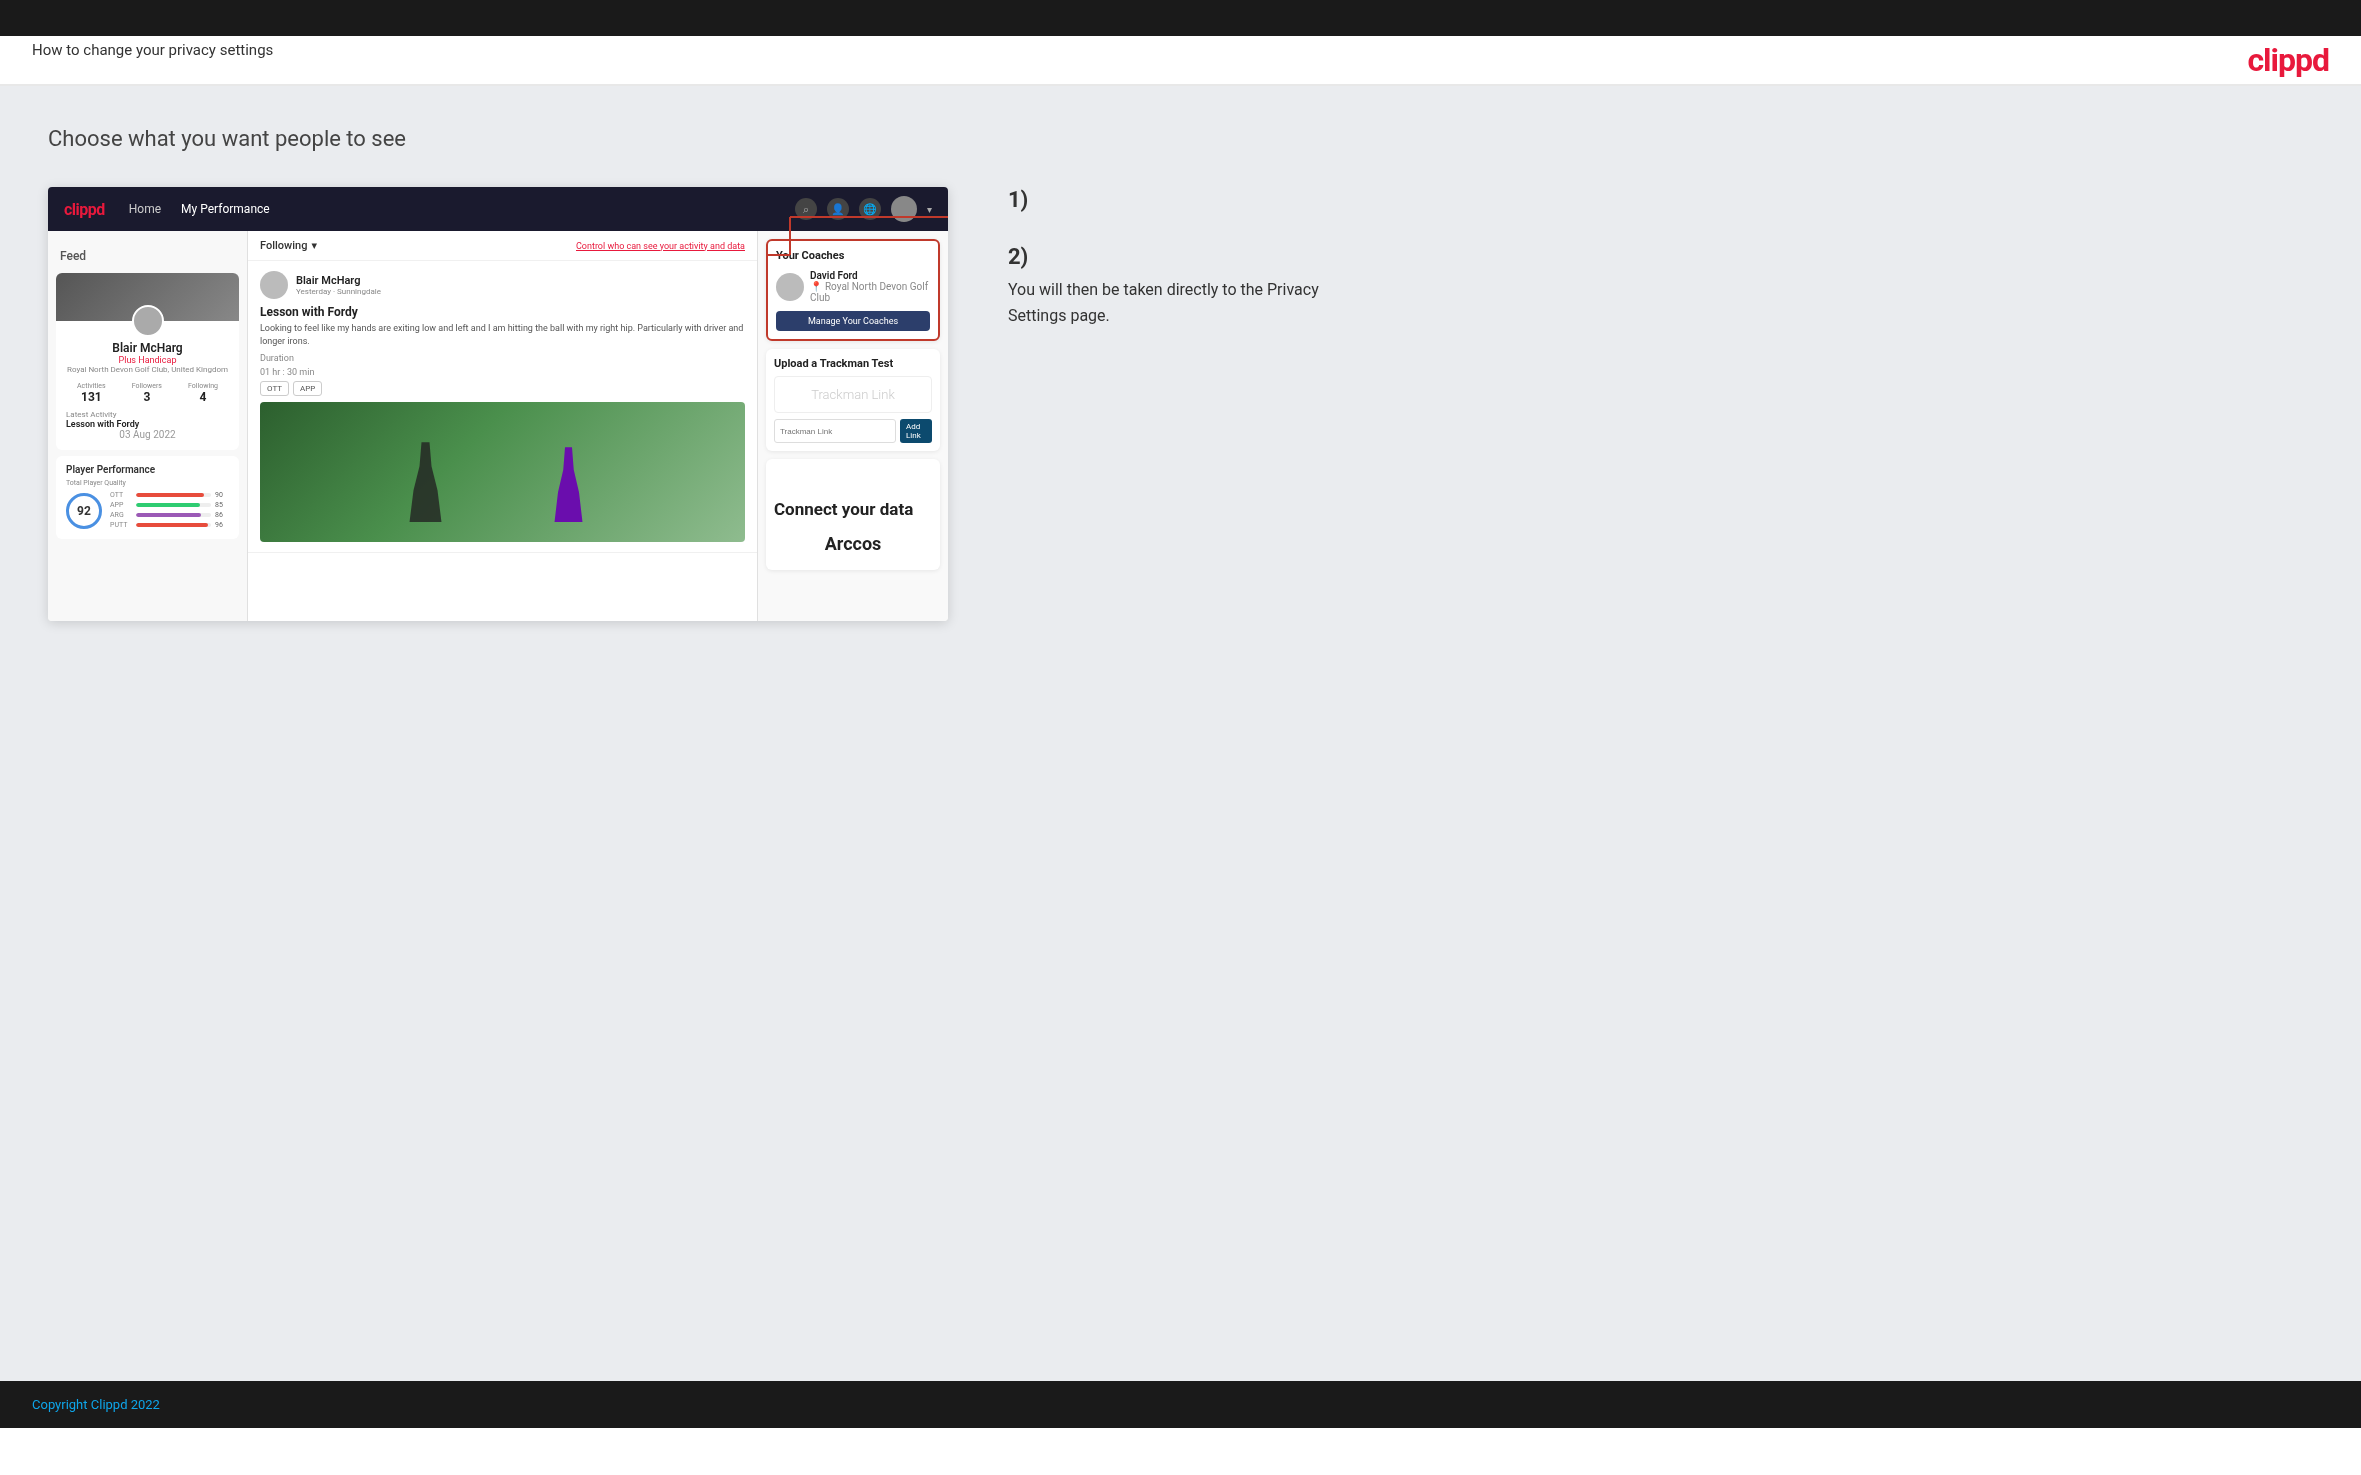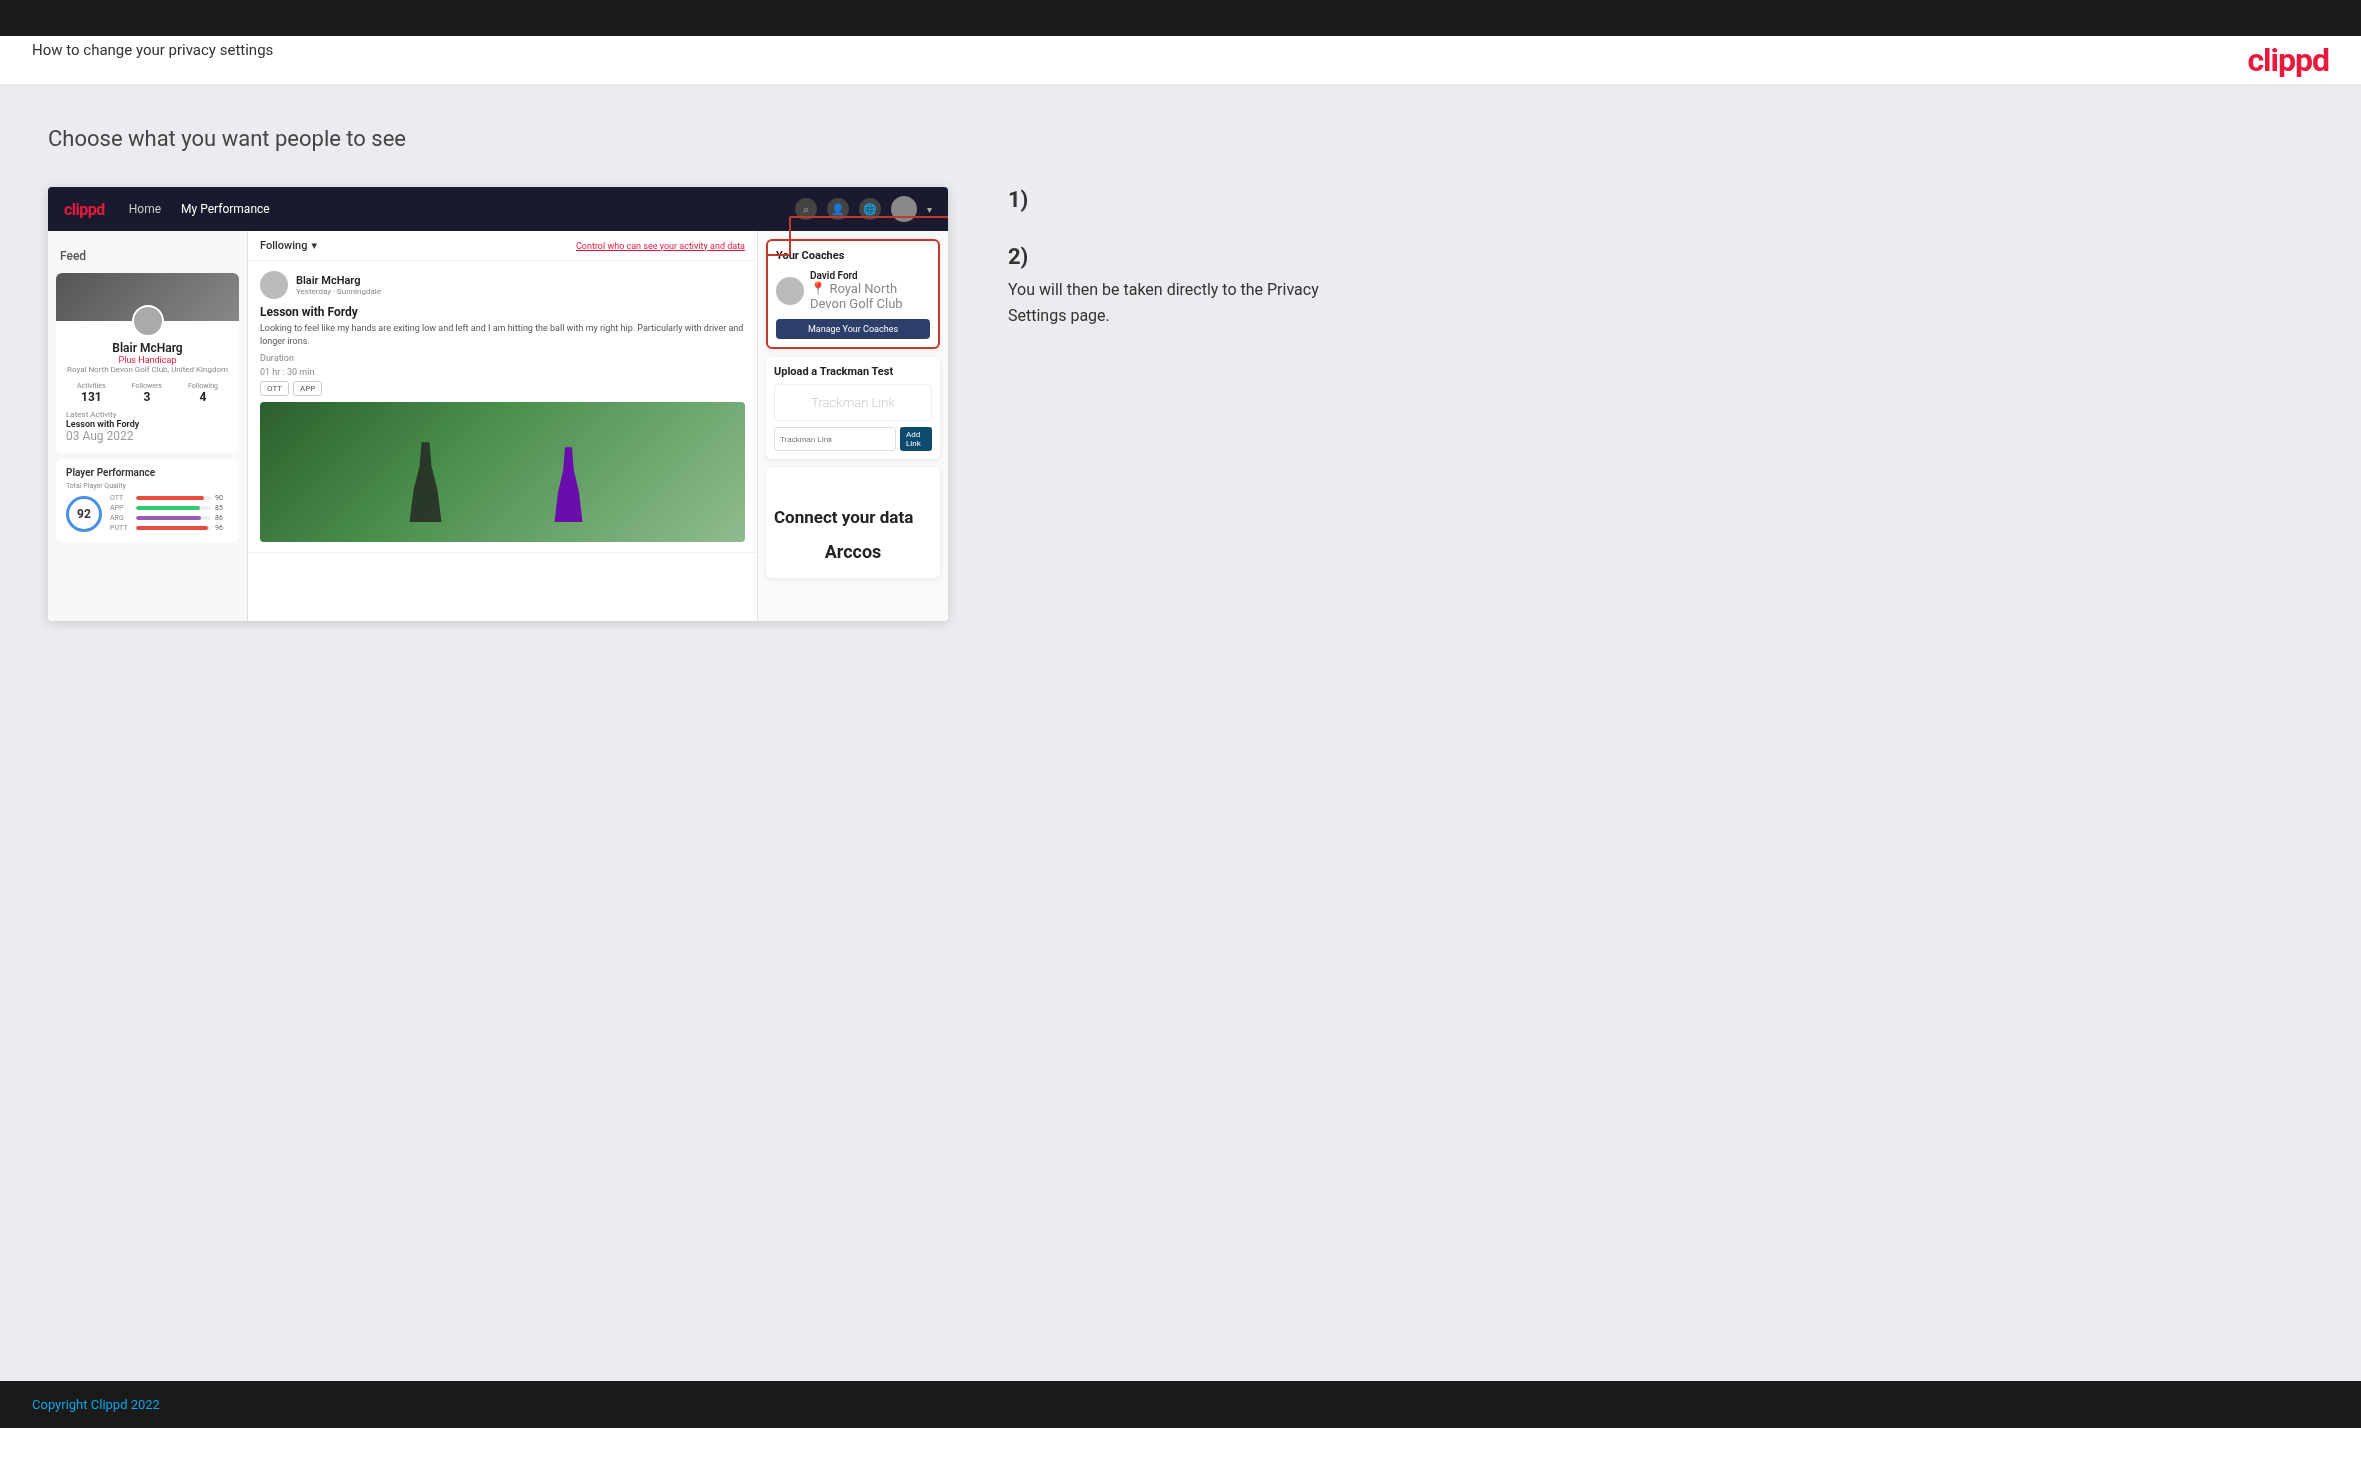--- a/index.html
+++ b/index.html
@@ -234,22 +234,23 @@
       color: #888;
     }
 
     .latest-name {
       font-size: 9px;
       font-weight: 600;
       color: #222;
     }
 
     .latest-date {
-      font-size: 12px;
+      font-size: 10px;
       color: #999;
+      text-align: center;
     }
 
     .player-perf {
       background: #fff;
       margin: 6px 8px;
       border-radius: 6px;
       padding: 8px 10px;
     }
 
     .perf-title {
@@ -481,21 +482,21 @@
       flex-shrink: 0;
     }
 
     .coach-name {
       font-size: 10px;
       font-weight: 600;
       color: #222;
     }
 
     .coach-club {
-      font-size: 13px;
+      font-size: 10px;
       color: #888;
     }
 
     .manage-coaches-btn {
       background: #2c3e6b;
       color: #fff;
       font-size: 9px;
       padding: 5px 8px;
       border-radius: 4px;
       text-align: center;

